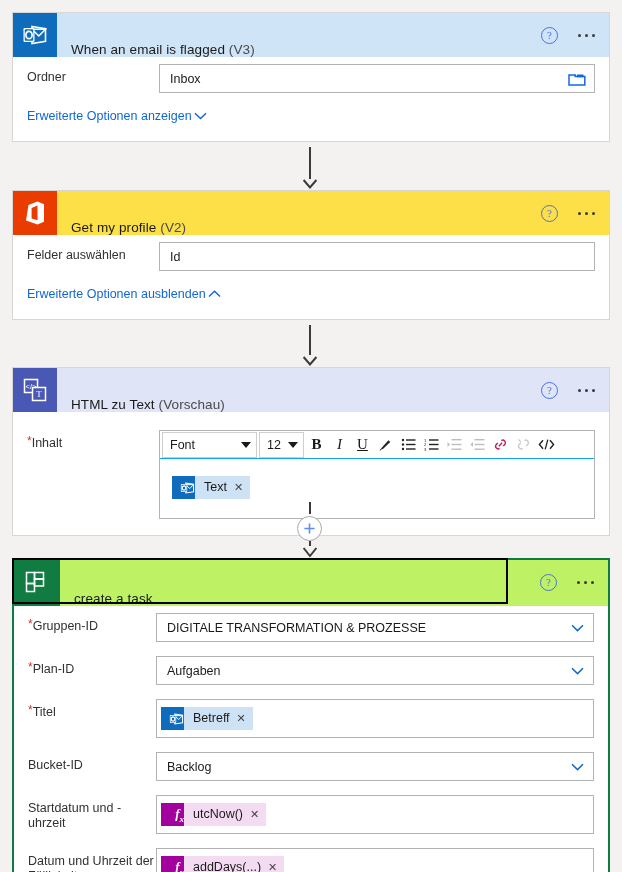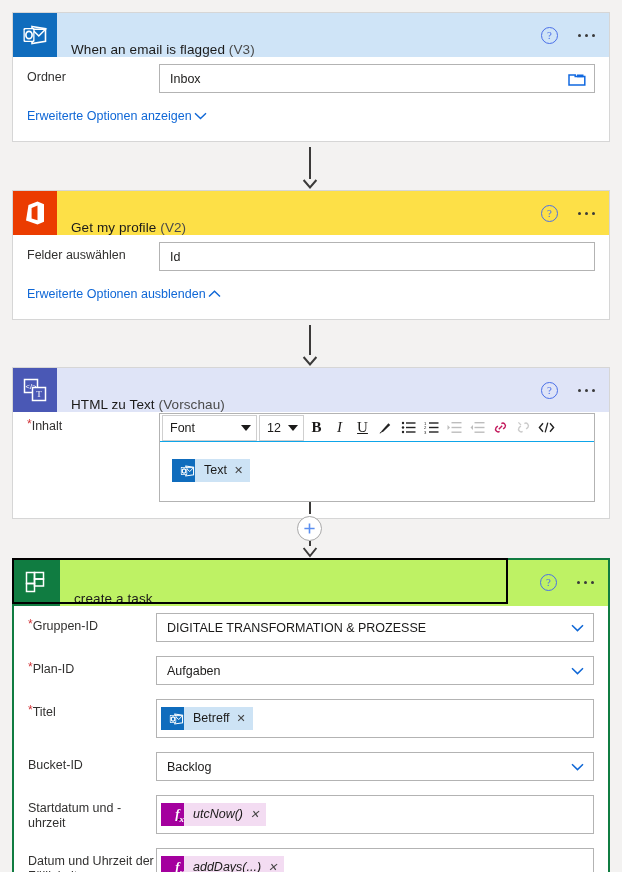--- a/index.html
+++ b/index.html
@@ -134,21 +134,21 @@
     white-space: nowrap;
   }
   .token .t-x {
     padding-right: 7px;
     font-size: 11px; color: #444;
     cursor: pointer; line-height: 23px;
   }
   .tok-outlook .t-ico { background: #0f6cbd; }
   .tok-outlook .t-lbl, .tok-outlook .t-x { background: #cde3f5; }
   .tok-expr .t-ico { background: #a4009e; }
-  .tok-expr .t-lbl, .tok-expr .t-x { background: #f3dcf2; font-style: italic; }
+  .tok-expr .t-lbl, .tok-expr .t-x { background: #f3dcf2; }
   .fx {
     color: #fff; font-family: "Liberation Serif", serif;
     font-style: italic; font-size: 13px; font-weight: bold;
   }
   .fx sub { font-size: 9px; }
 
   
   .rte { flex: 1; border: 1px solid #b3b3b3; background: #fff; }
   .rte-bar {
     display: flex; align-items: center;
@@ -363,21 +363,21 @@
       <div class="head-actions">
         <div class="help-ico">?</div>
         <div class="dots">
             <i></i>
             <i></i>
             <i></i>
           </div>
       </div>
     </div>
     <div class="card-body">
-      <div class="row" style="padding-top:1px;padding-bottom:14px;">
+      <div class="row" style="padding-top:18px;padding-bottom:14px;">
         <div class="row-label">
           <span class="req">*</span><span>Inhalt</span>
         </div>
         <div class="rte">
           <div class="rte-bar">
             <div class="rte-sel font-name">
               <span>Font</span>
               <span class="caret"></span>
             </div>
             <div class="rte-sel font-size">

